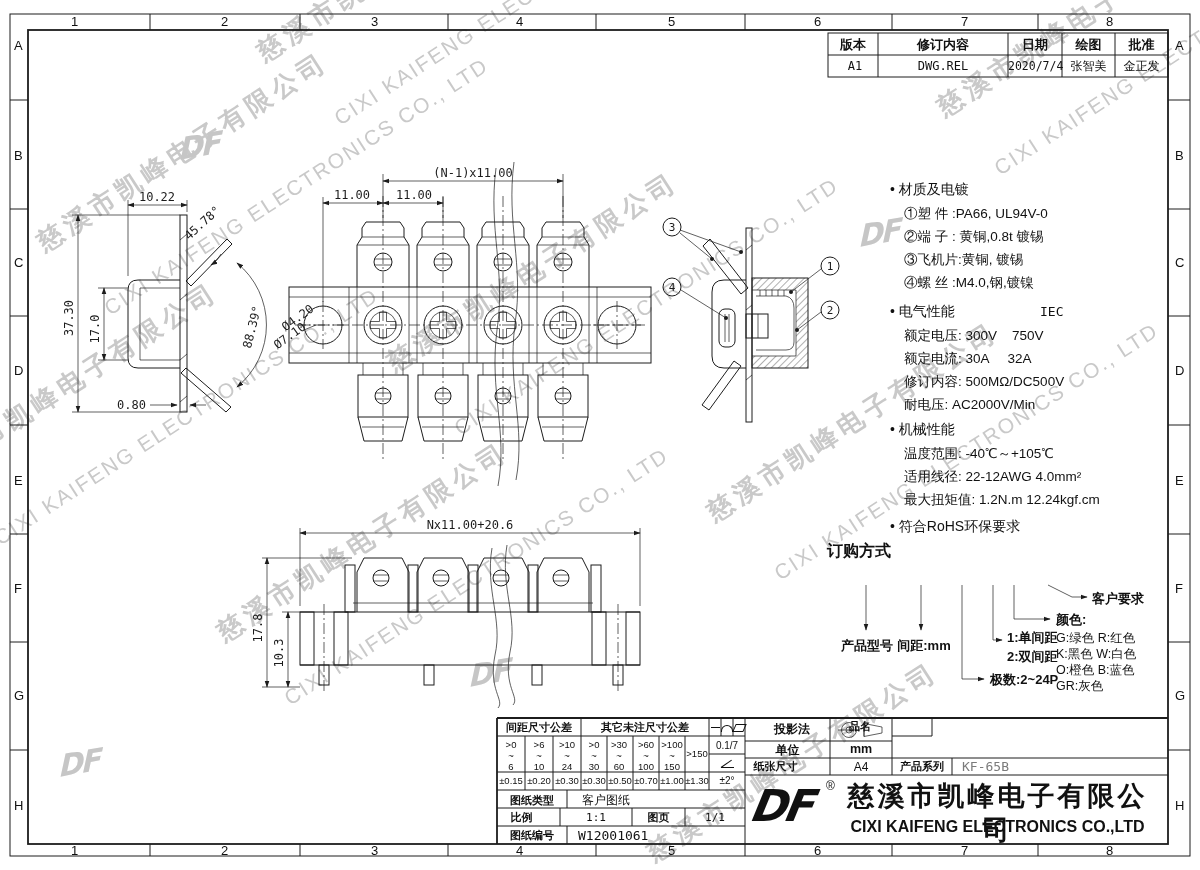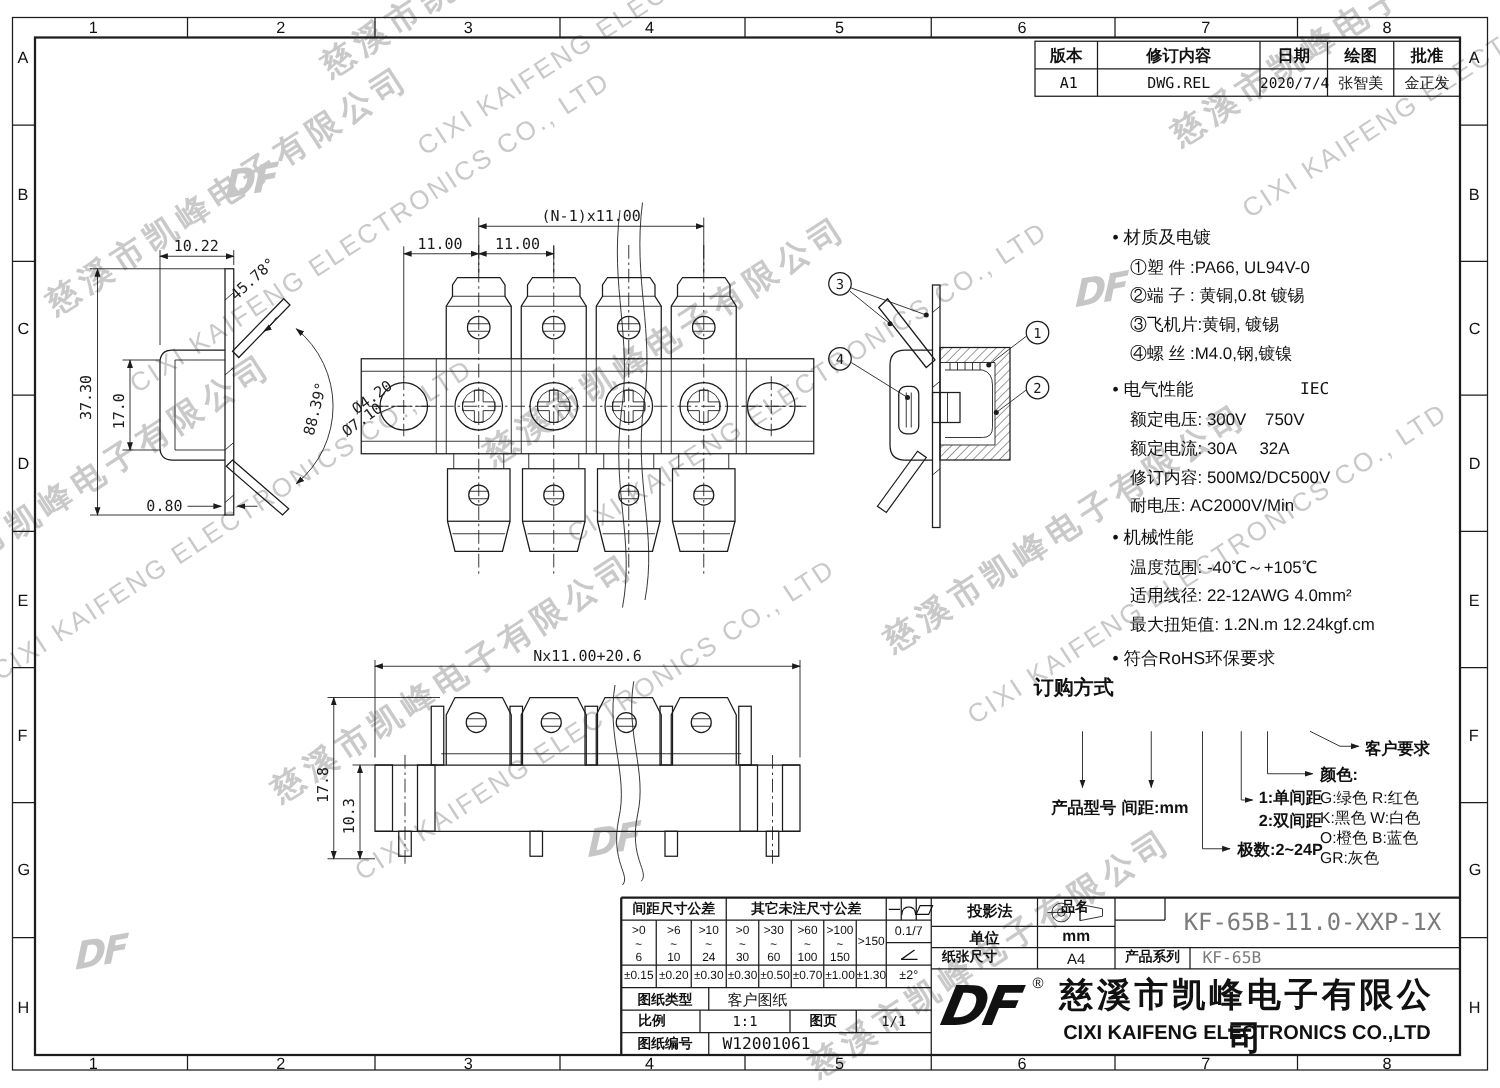--- a/index.html
+++ b/index.html
@@ -440,21 +440,20 @@
   <div class="t c mono" style="left:685px;top:811px;width:60px;font-size:11px">1/1</div>
   <div class="t b c" style="left:497px;top:829px;width:70px;font-size:11px">图纸编号</div>
   <div class="t mono" style="left:578px;top:828px;font-size:13px">W12001061</div>
 
   <div class="t b c" style="left:745px;top:722px;width:94px;font-size:12px">投影法</div>
   <div class="t b c" style="left:745px;top:743px;width:85px;font-size:12px">单位</div>
   <div class="t b c" style="left:830px;top:742px;width:62px;font-size:12.5px">mm</div>
   <div class="t b c" style="left:745px;top:760px;width:61px;font-size:11px">纸张尺寸</div>
   <div class="t c" style="left:830px;top:760px;width:62px;font-size:12px">A4</div>
   <div class="t b c" style="left:840px;top:720px;width:40px;font-size:11px">品名</div>
-  <div class="t c mono gray" style="left:932px;top:727px;width:236px;font-size:19px">KF-65B-11.0-XXP-1X</div>
   <div class="t b c" style="left:892px;top:760px;width:60px;font-size:11px">产品系列</div>
   <div class="t mono gray" style="left:962px;top:759px;font-size:13px">KF-65B</div>
   <div class="t logo-df" style="left:754px;top:780px">DF</div>
   <div class="t" style="left:826px;top:779px;font-size:12px">®</div>
   <div class="t b c" style="left:840px;top:780px;width:315px;font-size:27px;letter-spacing:3px">慈溪市凯峰电子有限公司</div>
   <div class="t b c" style="left:840px;top:817px;width:315px;font-size:16px">CIXI KAIFENG ELECTRONICS CO.,LTD</div>
 
 </div>
 
 </body></html>

